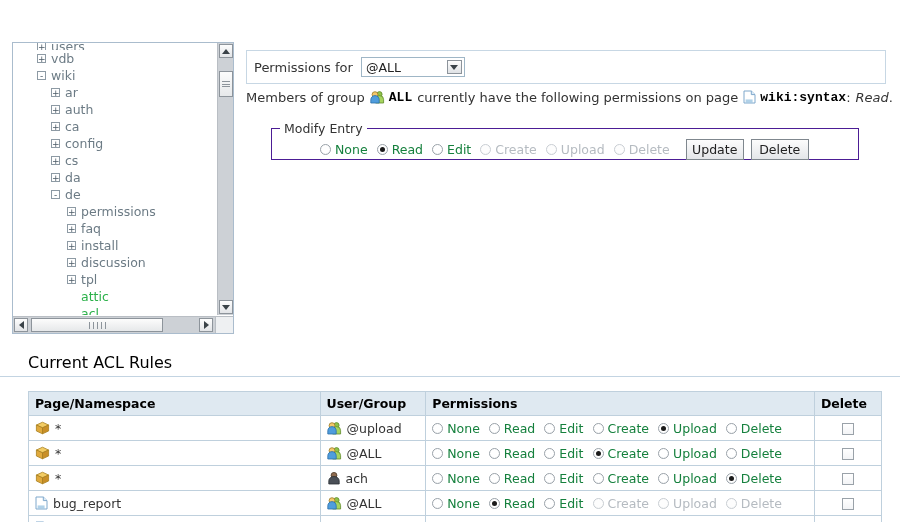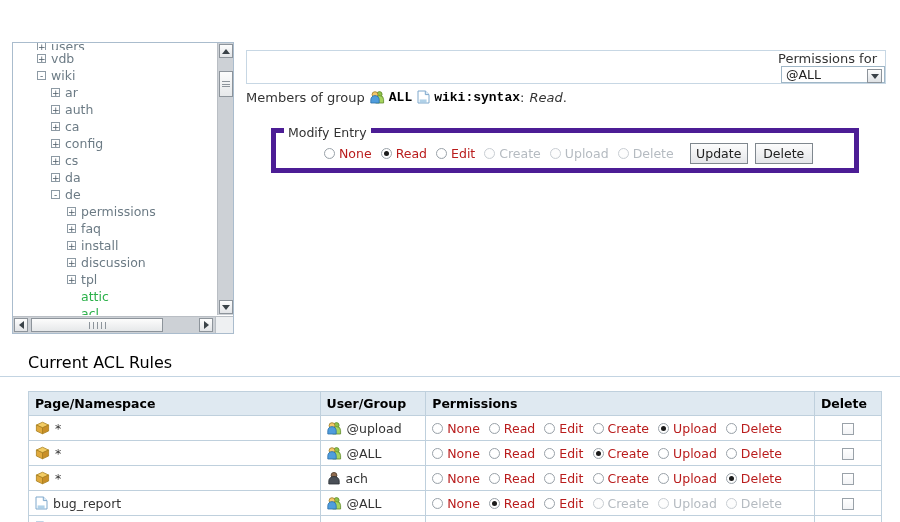--- a/index.html
+++ b/index.html
@@ -169,23 +169,23 @@
   }
 
   
   .perm-box {
     position: absolute;
     left: 246px; top: 50px;
     width: 640px; height: 34px;
     border: 1px solid #c7d7e4;
     background: #ffffff;
     box-sizing: border-box;
-    display: flex; align-items: flex-end;
+    display: flex; align-items: center;
     padding-left: 7px;
-    font-size: 13px; color: #333; flex-direction: column;
+    font-size: 13px; color: #333;
   }
   .perm-label { margin-right: 8px; }
   .sel {
     position: relative;
     width: 104px; height: 20px;
     border: 1px solid #9fb6c6;
     background: #ffffff;
     box-sizing: border-box;
     display: flex; align-items: center;
     padding-left: 4px;
@@ -209,22 +209,22 @@
     white-space: nowrap;
     display: flex; align-items: flex-start;
   }
   .members-line b { font-weight: bold; color:#000;font-family:Liberation Mono, monospace; }
   .members-line i { font-style: italic; }
 
   
   .modify {
     position: absolute;
     left: 271px; top: 128px;
-    width: 588px; height: 45px;
-    border: 5px solid #4c1d95;
+    width: 588px; height: 32px;
+    border: 1px solid #4c1d95;
     box-sizing: border-box;
     background: #ffffff;
   }
   .modify-legend {
     position: absolute;
     left: 8px; top: -8px;
     background: #ffffff;
     padding: 0 4px;
     font-size: 12.5px;
     color: #333;
@@ -250,21 +250,21 @@
   }
   .radio.on::after {
     content: "";
     position: absolute;
     left: 2px; top: 2px;
     width: 5px; height: 5px;
     border-radius: 50%;
     background: #1b1b1b;
   }
   .radio.dis { border-color: #c9ced3; background: radial-gradient(circle at 50% 35%, #fdfdfd 60%, #f1f3f4 100%); }
-  .rlabel { margin: 0 9px 0 4px; font-size: 12.5px; color: #b91c1c; }
+  .rlabel { margin: 0 9px 0 4px; font-size: 12.5px; color: #15803d; }
   .rlabel.dis { color: #b5bbc1; }
 
   .btn {
     height: 21px;
     min-width: 58px;
     padding: 0 3px;
     margin-left: 7px;
     border: 1px solid #7f878e;
     background: linear-gradient(#fcfcfc,#e4e6e9);
     font-family: "DejaVu Sans", sans-serif;
@@ -447,20 +447,21 @@
     <span>Members of group</span>
     <span class="ico" style="margin:0 4px 0 5px">
       <svg width="15" height="14" viewBox="0 0 15 14">
         <circle cx="9.5" cy="4.2" r="2.6" fill="#8fc24a" stroke="#5f8a2b" stroke-width="0.8"></circle>
         <path d="M5.6 13 V9.6 a4 4 0 0 1 8 0 V13 z" fill="#a6d45f" stroke="#5f8a2b" stroke-width="0.8"></path>
         <circle cx="5.0" cy="4.6" r="2.9" fill="#f3c76b" stroke="#9b7a24" stroke-width="0.8"></circle>
         <path d="M0.8 13 V9.8 a4.2 4.2 0 0 1 8.4 0 V13 z" fill="#4f9ddd" stroke="#2c6ea8" stroke-width="0.8"></path>
       </svg>
     </span>
     <b>ALL</b>
+    <span style="margin-left:5px">currently have the following permissions on page</span>
     <span class="ico" style="margin:0 4px 0 5px">
       <svg width="13" height="14" viewBox="0 0 13 14">
         <path d="M1 1 h7.3 L12 4.6 V13 H1 z" fill="#ffffff" stroke="#7fa8cc" stroke-width="1"></path>
         <path d="M8.3 1 V4.6 H12" fill="#dcecf8" stroke="#7fa8cc" stroke-width="1"></path>
         <rect x="2.6" y="9.6" width="7" height="1.1" fill="#8fbede"></rect>
         <rect x="2.6" y="11.3" width="7" height="1.1" fill="#8fbede"></rect>
       </svg>
     </span>
     <b>wiki:syntax</b>
     <span>:</span>

